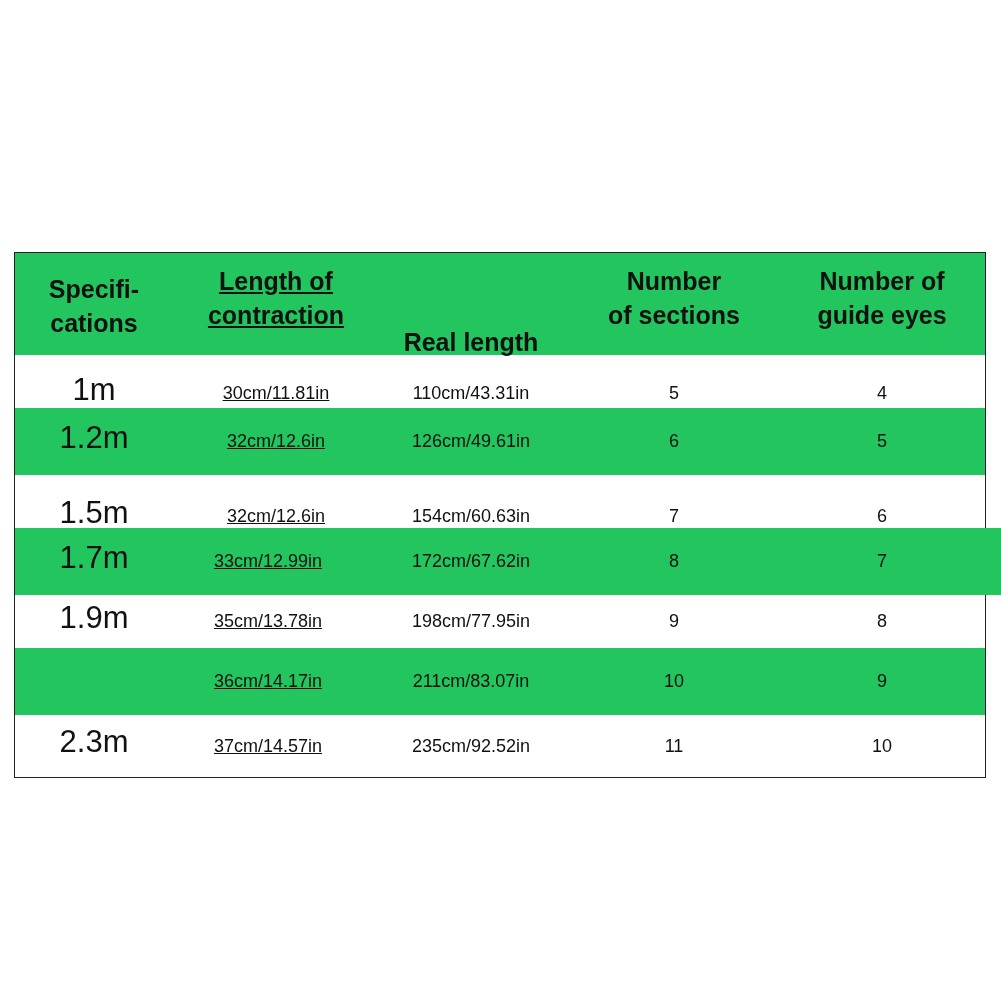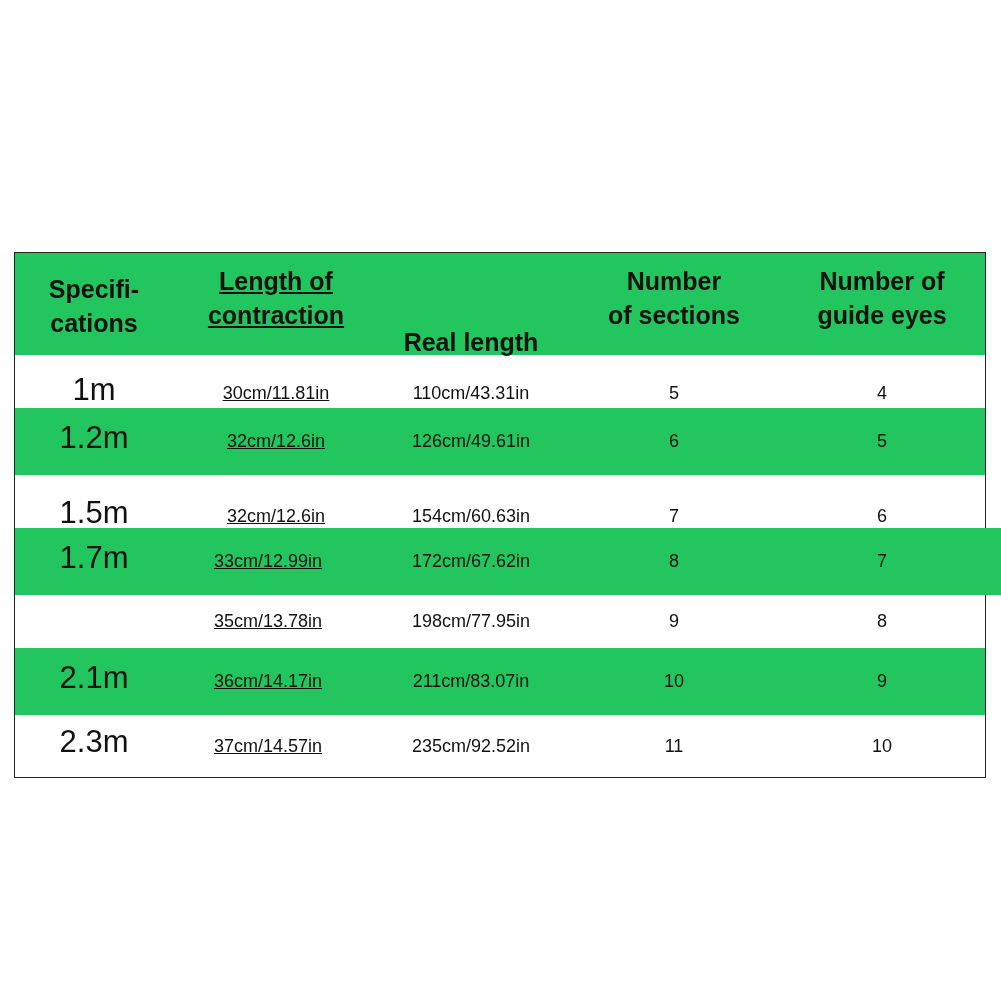--- a/index.html
+++ b/index.html
@@ -71,27 +71,27 @@
     <div class="cell c4">6</div>
   </div>
   <div class="row data gray" style="top:275px;height:67px;padding-left:18px;">
     <div class="cell c0 spec" style="margin-top:-4px;">1.7m</div>
     <div class="cell c1" style="margin-left:-8px;">33cm/12.99in</div>
     <div class="cell c2">172cm/67.62in</div>
     <div class="cell c3">8</div>
     <div class="cell c4">7</div>
   </div>
   <div class="row data" style="top:342px;height:53px;">
+    <div class="cell c0 spec" style="margin-top:-4px;">1.9m</div>
     <div class="cell c1" style="margin-left:-8px;">35cm/13.78in</div>
     <div class="cell c2">198cm/77.95in</div>
     <div class="cell c3">9</div>
     <div class="cell c4">8</div>
   </div>
   <div class="row data gray" style="top:395px;height:67px;">
-    <div class="cell c0 spec" style="margin-top:-4px;">2.1m</div>
     <div class="cell c1" style="margin-left:-8px;">36cm/14.17in</div>
     <div class="cell c2">211cm/83.07in</div>
     <div class="cell c3">10</div>
     <div class="cell c4">9</div>
   </div>
   <div class="row data" style="top:462px;height:62px;">
     <div class="cell c0 spec" style="margin-top:-4px;">2.3m</div>
     <div class="cell c1" style="margin-left:-8px;">37cm/14.57in</div>
     <div class="cell c2">235cm/92.52in</div>
     <div class="cell c3">11</div>

